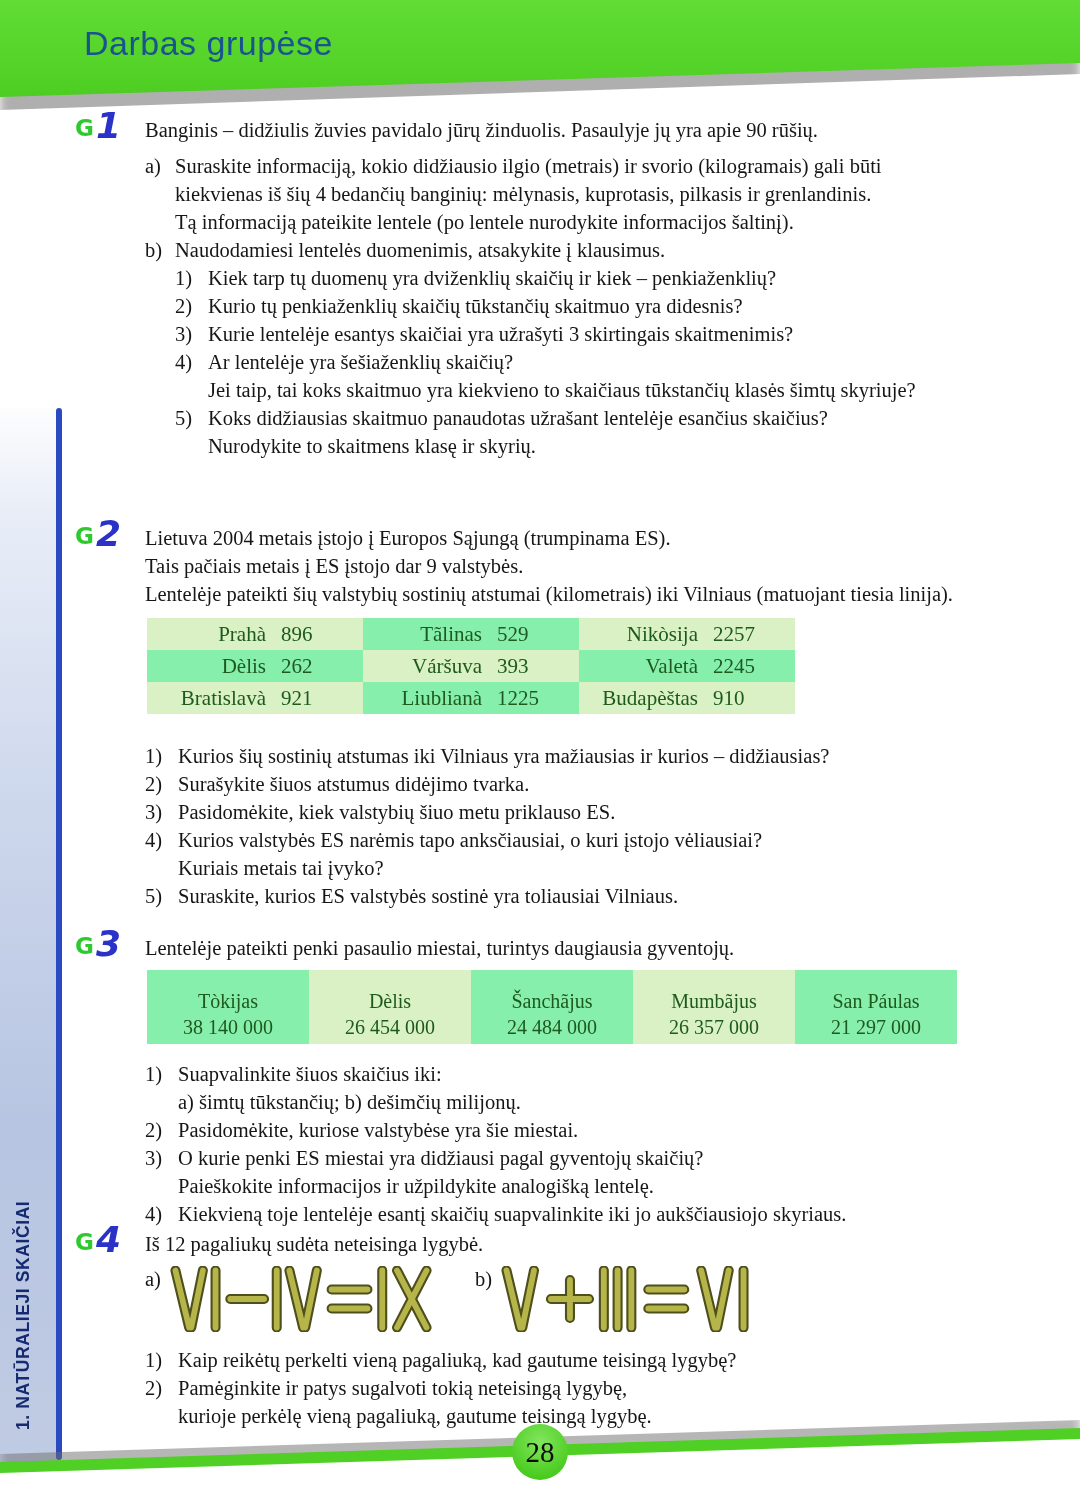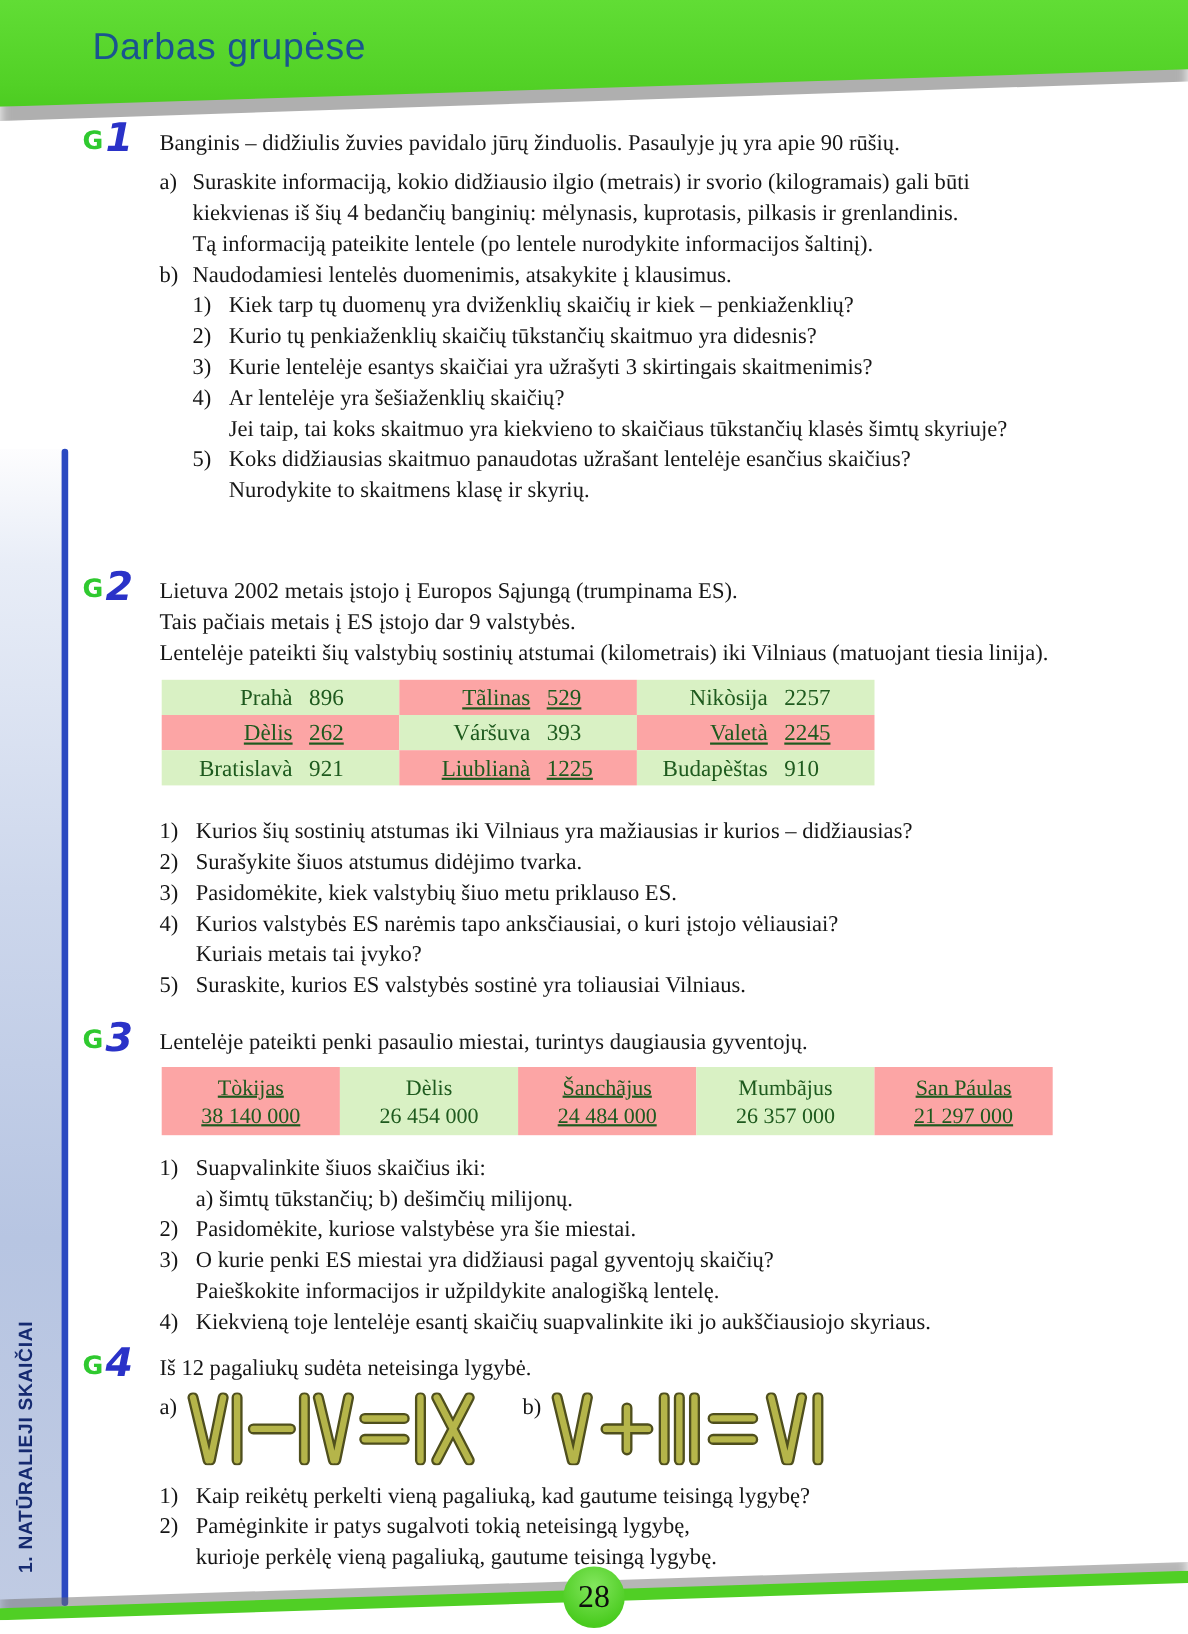--- a/index.html
+++ b/index.html
@@ -68,25 +68,25 @@
   .questions.indent{margin-left:30px;}
   .q{position:relative;padding-left:33px;}
   .q-label{position:absolute;left:0;top:0;}
   
   .t2{display:grid;grid-template-columns:repeat(3,216px);width:648px;margin:10px 0 0 2px;
       font-size:21px;color:#1e5a1e;}
   .t2c{display:flex;align-items:center;height:32px;padding-right:20px;box-sizing:border-box;}
   .t2c .city{flex:1;text-align:right;}
   .t2c .val{width:62px;text-align:left;margin-left:15px;}
   .cell-light{background:#d9f1c4;}
-  .cell-med{background:#fca5a5;text-decoration:underline;}
+  .cell-med{background:#86efac;}
   
   .t3{display:grid;grid-template-columns:repeat(5,162px);width:810px;margin:8px 0 0 2px;
       font-size:20px;color:#1e5a1e;}
-  .t3c{text-align:center;padding:6px 0 4px;line-height:26px;}
+  .t3c{text-align:center;padding:18px 0 4px;line-height:26px;}
   
   .equations{display:flex;gap:40px;margin-top:8px;align-items:flex-start;}
   .equation{display:flex;align-items:flex-start;gap:6px;}
   .eq-label{font-size:20.5px;line-height:26px;}
   .stick-outline{stroke:#4f4f1d;stroke-width:9.5;stroke-linecap:round;fill:none;}
   .stick-inner{stroke:#b5b54a;stroke-width:5.5;stroke-linecap:round;fill:none;}
 </style>
 </head>
 <body>
 
@@ -134,21 +134,21 @@
     <div class="q">
       <span class="q-label">5)</span>
       <div class="line">Koks didžiausias skaitmuo panaudotas užrašant lentelėje esančius skaičius?</div>
       <div class="line">Nurodykite to skaitmens klasę ir skyrių.</div>
     </div>
   </div>
 </div>
 
 <div class="section" style="top:524px;">
   <div class="marker"><span class="g">G</span><span class="num">2</span></div>
-  <div class="line">Lietuva 2002 metais įstojo į Europos Sąjungą (trumpinama ES).</div>
+  <div class="line">Lietuva 2004 metais įstojo į Europos Sąjungą (trumpinama ES).</div>
   <div class="line">Tais pačiais metais į ES įstojo dar 9 valstybės.</div>
   <div class="line">Lentelėje pateikti šių valstybių sostinių atstumai (kilometrais) iki Vilniaus (matuojant tiesia linija).</div>
 
   <div class="t2">
     <div class="t2c cell-light">
         <span class="city">Prahà</span>
         <span class="val">896</span>
       </div>
     <div class="t2c cell-med">
         <span class="city">Tãlinas</span>

